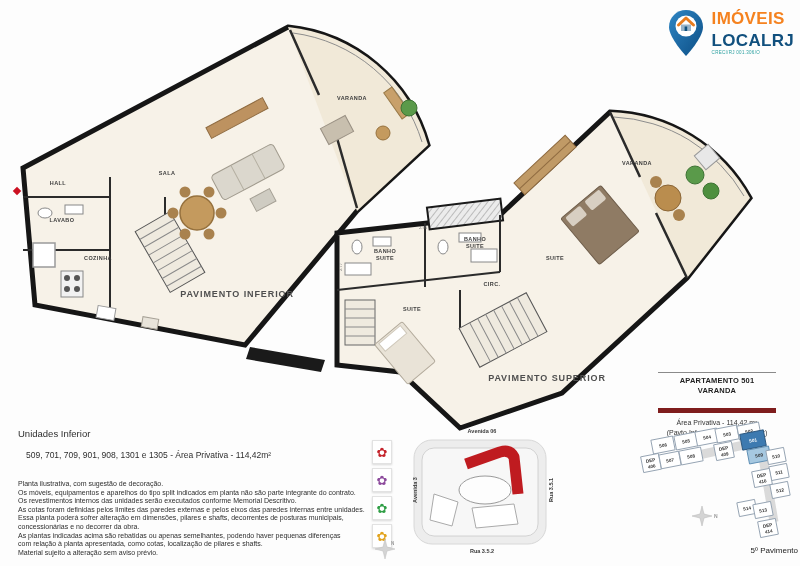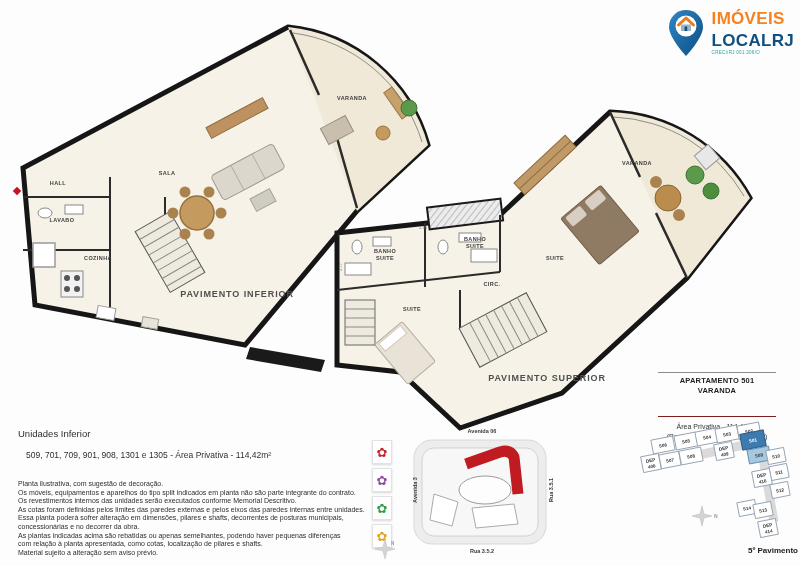--- a/index.html
+++ b/index.html
@@ -29,29 +29,29 @@
   
   .siteplan{position:absolute;left:406px;top:424px;}
   .legend{position:absolute;left:372px;top:440px;width:24px;display:flex;flex-direction:column;gap:4px;}
   .legend-card{width:20px;height:24px;background:#fff;border:1px solid #e2e2e2;
     box-shadow:0 1px 2px rgba(0,0,0,.15);display:flex;align-items:center;justify-content:center;}
   .flower{font-size:13px;line-height:1;}
   .flower-0{color:#c4232b;} .flower-1{color:#8c4a9c;} .flower-2{color:#2f9e45;} .flower-3{color:#e2a31c;}
   .site-compass{position:absolute;left:374px;top:538px;}
   
   .aptinfo{position:absolute;left:658px;top:372px;width:118px;text-align:center;}
-  .apt-title-block{border-top:1px solid #8a8a8a;border-bottom:1px solid #7f1d1d;padding:3px 0 20px;}
+  .apt-title-block{border-top:1px solid #8a8a8a;border-bottom:5px solid #7f1d1d;padding:3px 0 12px;}
   .apt-line1,.apt-line2{font-size:7.5px;font-weight:bold;color:#222;letter-spacing:.2px;line-height:1.35;}
   .apt-area{font-size:7px;color:#333;margin-top:6px;}
   .apt-pavtos{font-size:7px;color:#333;margin-top:3px;}
   .keyplan{position:absolute;left:636px;top:420px;}
   svg text.unit{fill:#333;font-weight:bold;font-size:4.6px;text-anchor:middle;}
   svg text.unit-hl{fill:#fff;}
   .floor-label{position:absolute;left:722px;top:546px;width:76px;text-align:right;
-    font-size:8px;font-weight:bold;color:#1c1c1c;}
+    font-size:8px;font-weight:normal;color:#1c1c1c;}
 </style>
 </head>
 <body>
 
 <div class="page">
 
   <div class="logo">
     <svg width="36" height="48" viewBox="0 0 36 48">
       <defs>
         <linearGradient id="pingrad" x1="0" y1="0" x2="1" y2="1">

